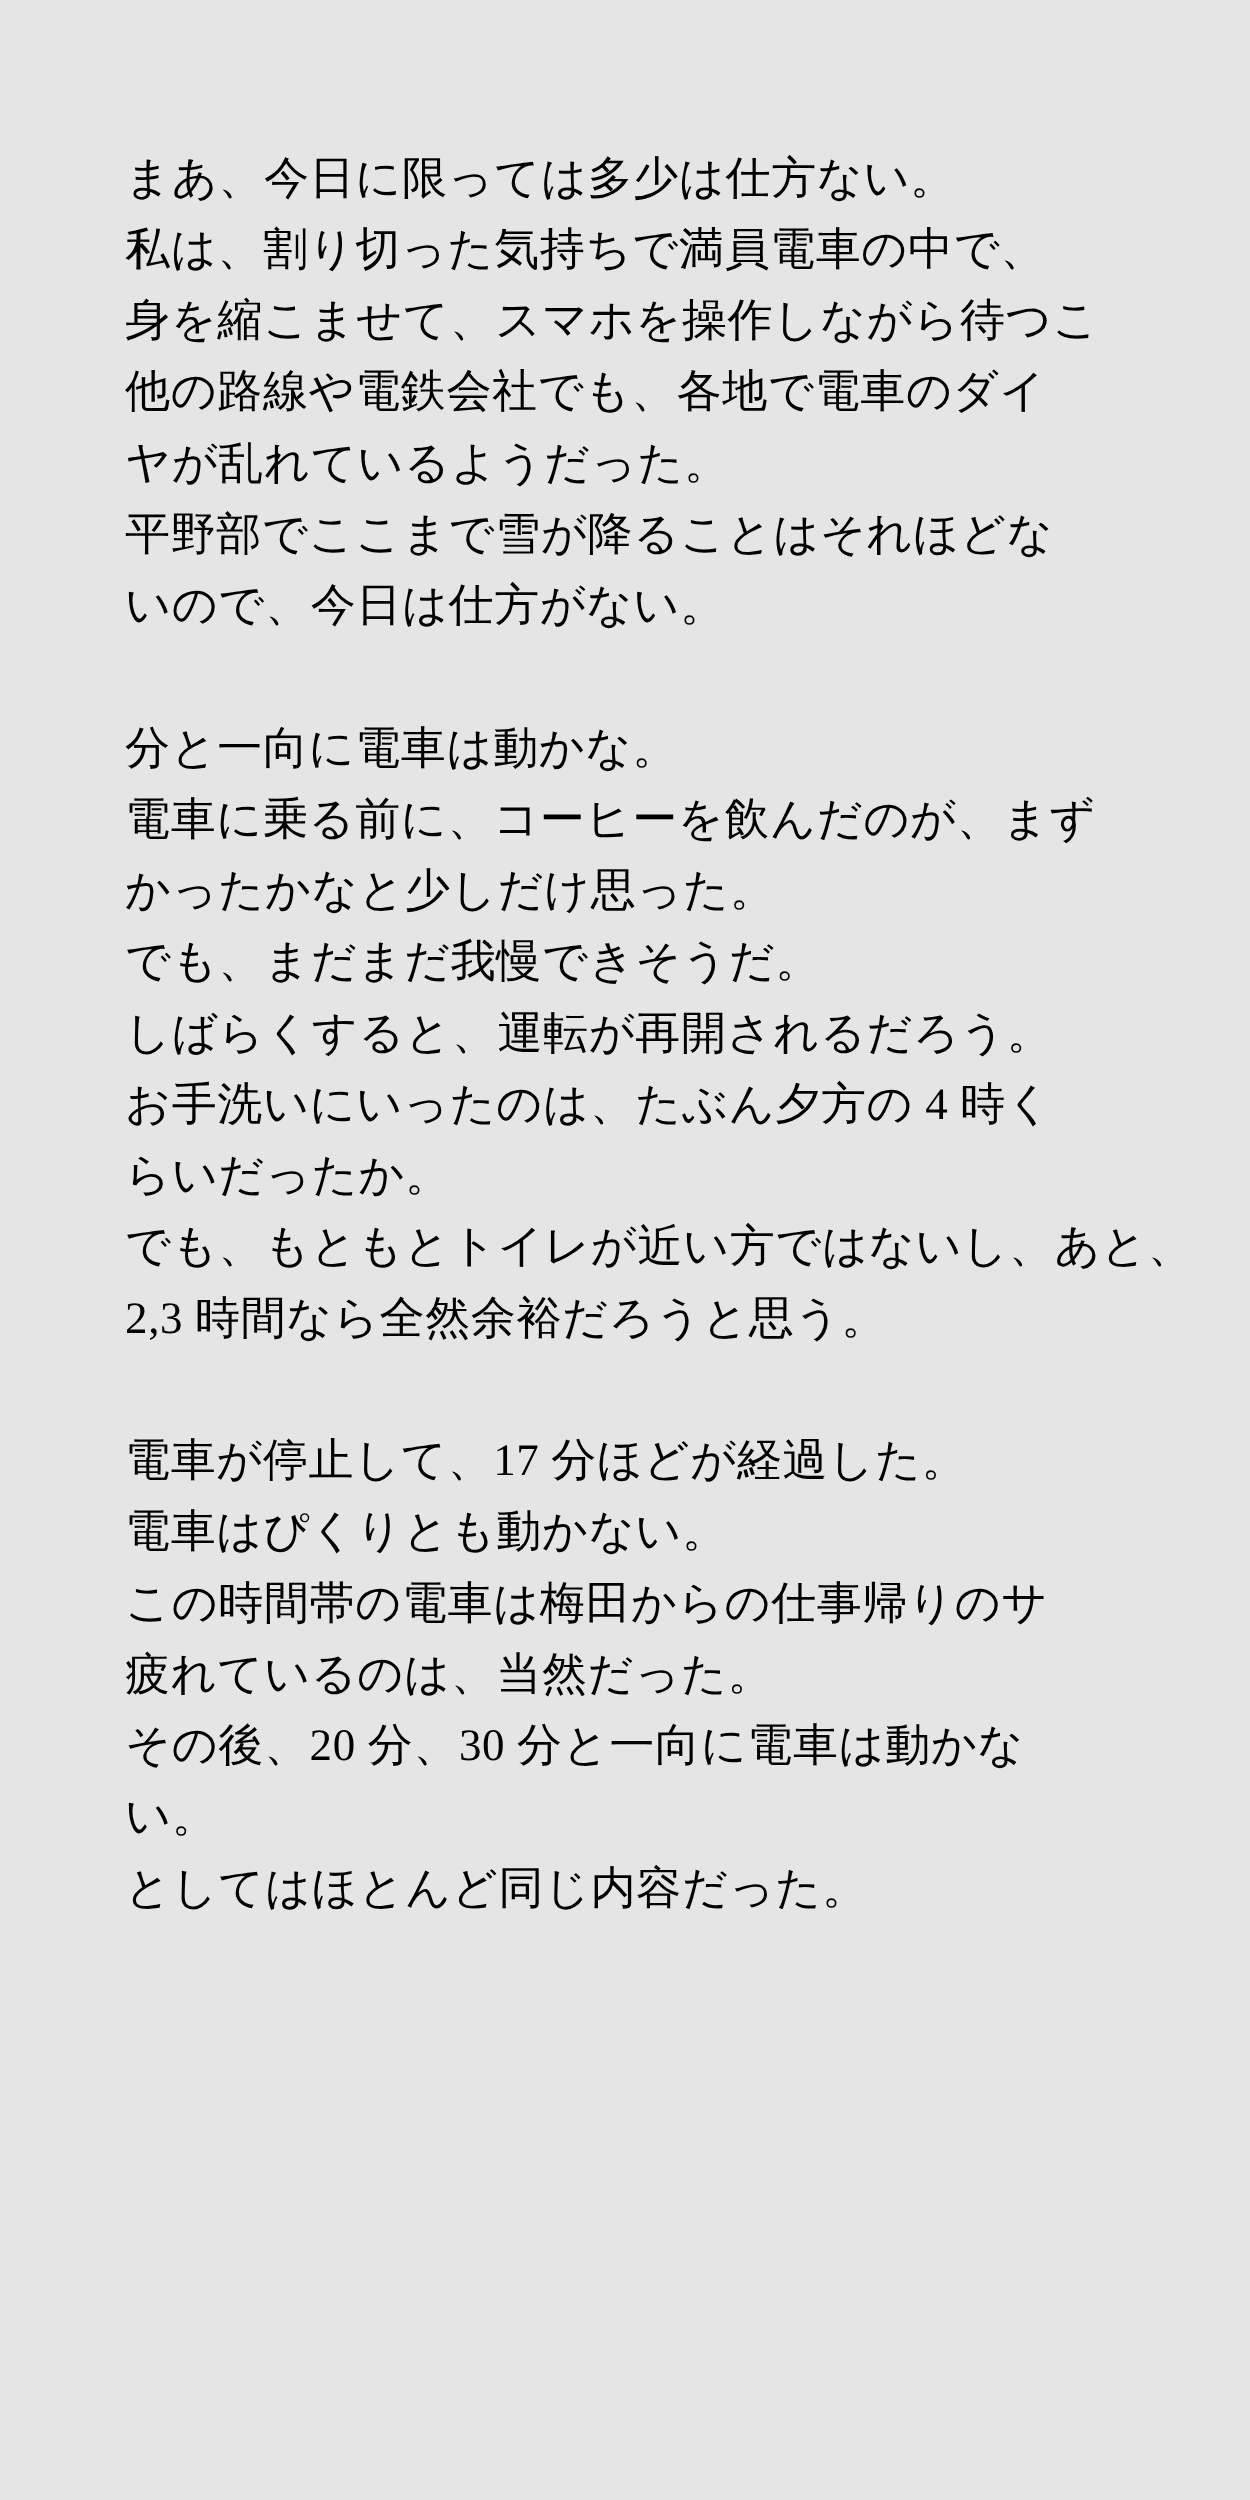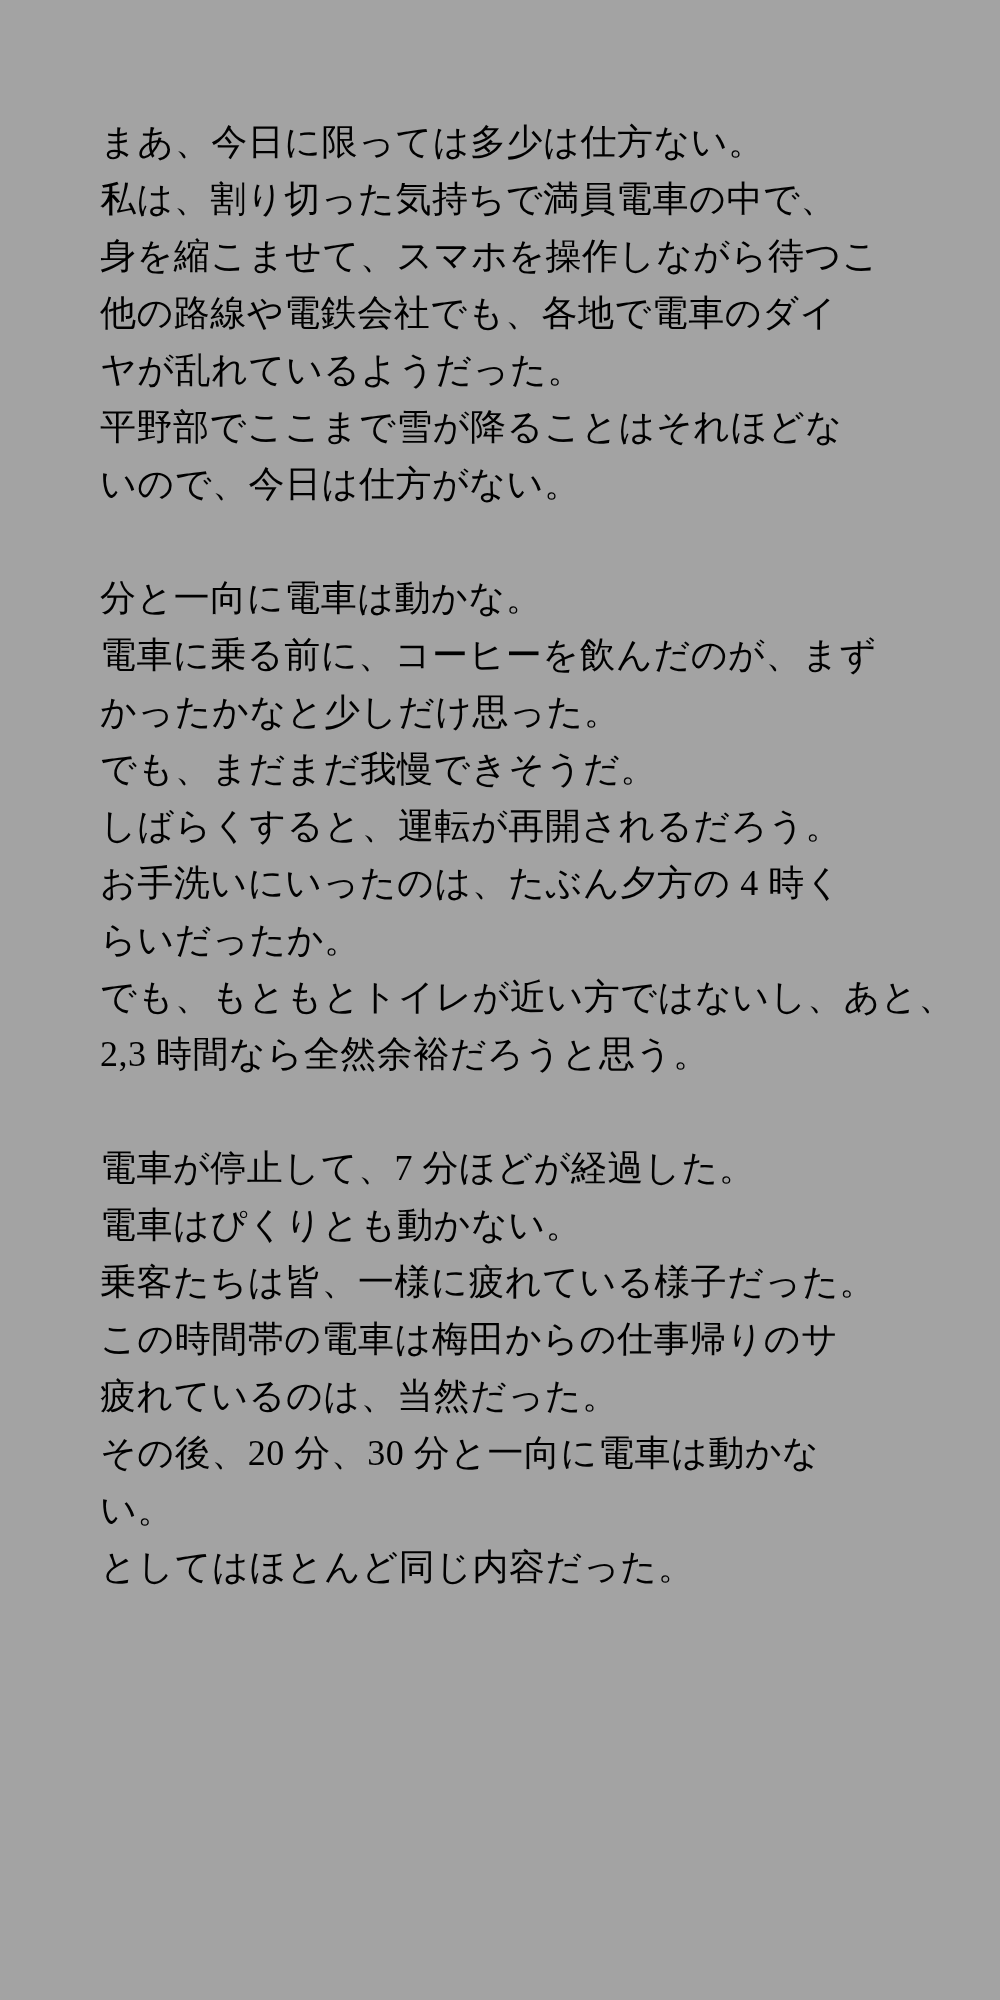--- a/index.html
+++ b/index.html
@@ -12,21 +12,21 @@
     height: 2000px;
     font-family: "Liberation Serif", "DejaVu Serif", serif;
     color: #000000;
     overflow: hidden;
   }
   .page {
     box-sizing: border-box;
     width: 1000px;
     height: 2000px;
     padding: 114px 60px 0 100px;
-    background: #a3a3a3;
+    background: #e5e5e5;
   }
   .paragraph {
     margin: 0 0 57px 0;
   }
   .paragraph:last-child {
     margin-bottom: 0;
   }
   .line {
     font-size: 36px;
     line-height: 57px;
@@ -57,23 +57,22 @@
     <div class="line">かったかなと少しだけ思った。</div>
     <div class="line">でも、まだまだ我慢できそうだ。</div>
     <div class="line">しばらくすると、運転が再開されるだろう。</div>
     <div class="line">お手洗いにいったのは、たぶん夕方の 4 時く</div>
     <div class="line">らいだったか。</div>
     <div class="line">でも、もともとトイレが近い方ではないし、あと、</div>
     <div class="line">2,3 時間なら全然余裕だろうと思う。</div>
   </div>
 
   <div class="paragraph">
-    <div class="line">電車が停止して、7 分ほどが経過した。</div>
+    <div class="line">電車が停止して、17 分ほどが経過した。</div>
     <div class="line">電車はぴくりとも動かない。</div>
-    <div class="line">乗客たちは皆、一様に疲れている様子だった。</div>
     <div class="line">この時間帯の電車は梅田からの仕事帰りのサ</div>
     <div class="line">疲れているのは、当然だった。</div>
     <div class="line">その後、20 分、30 分と一向に電車は動かな</div>
     <div class="line">い。</div>
     <div class="line">としてはほとんど同じ内容だった。</div>
   </div>
 
 </div>
 
 </body></html>

